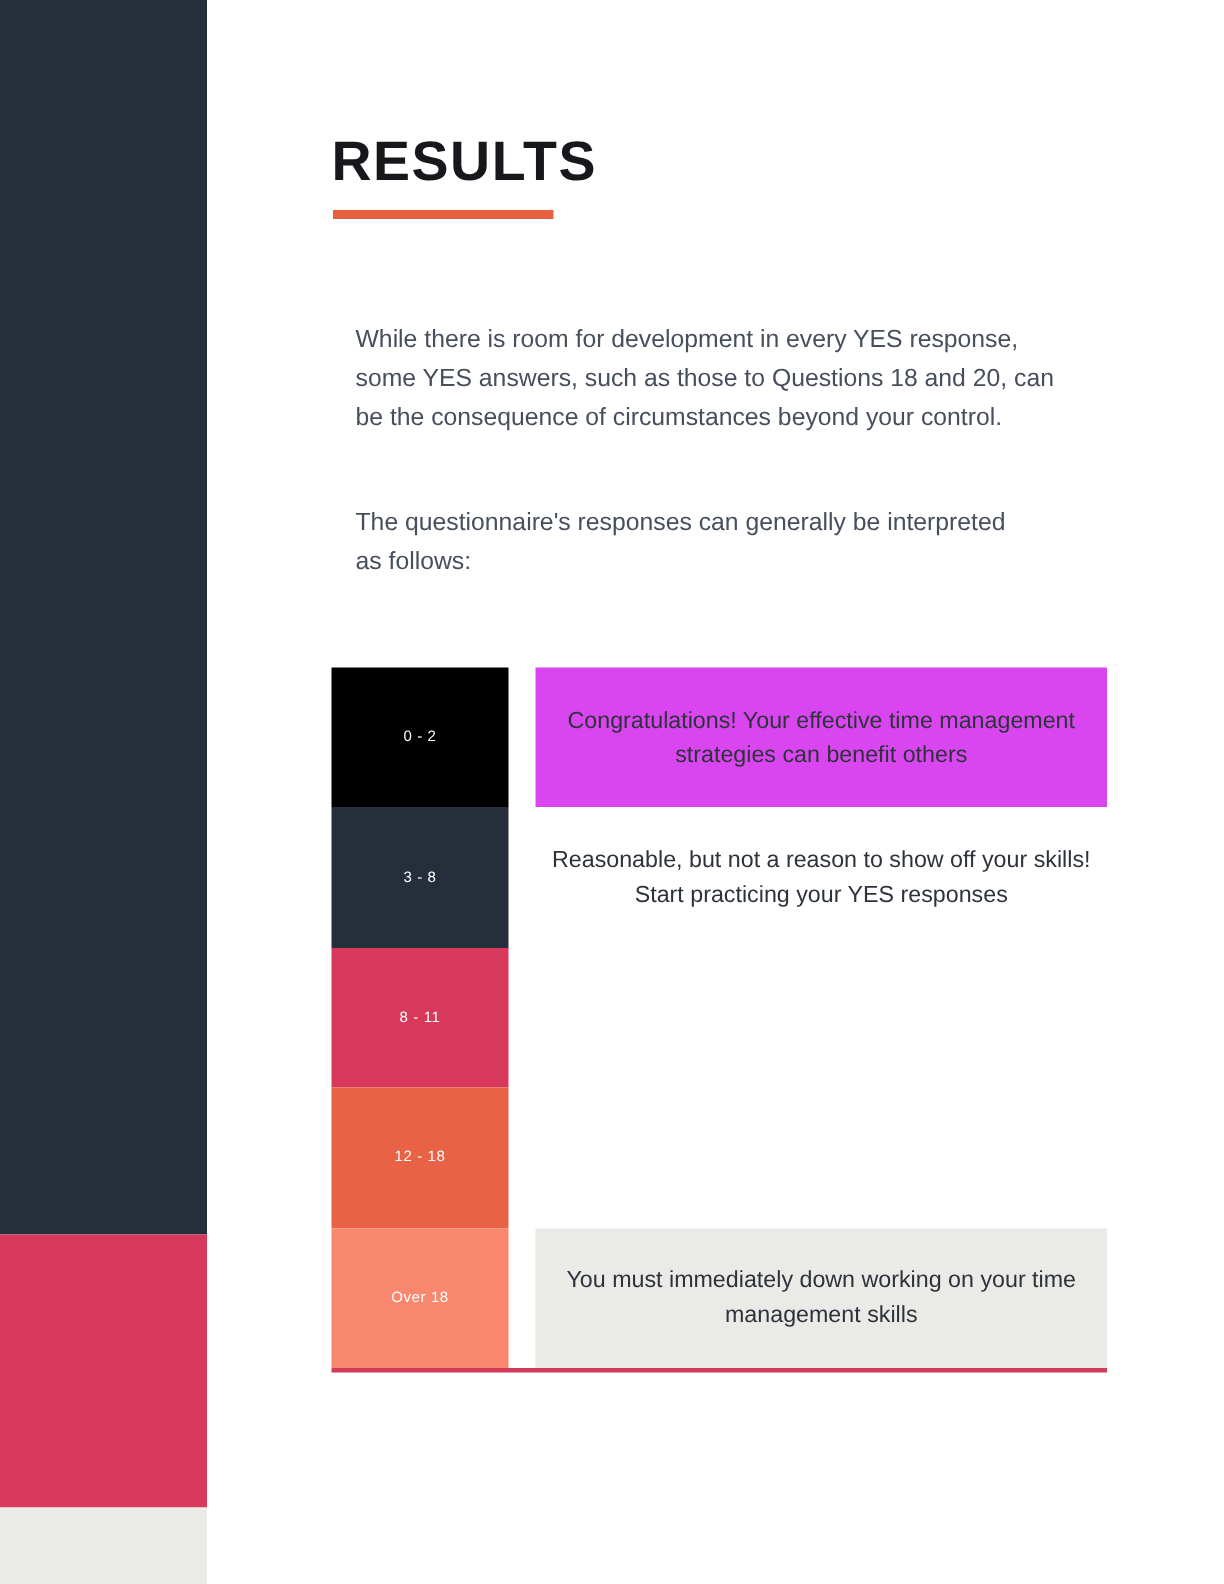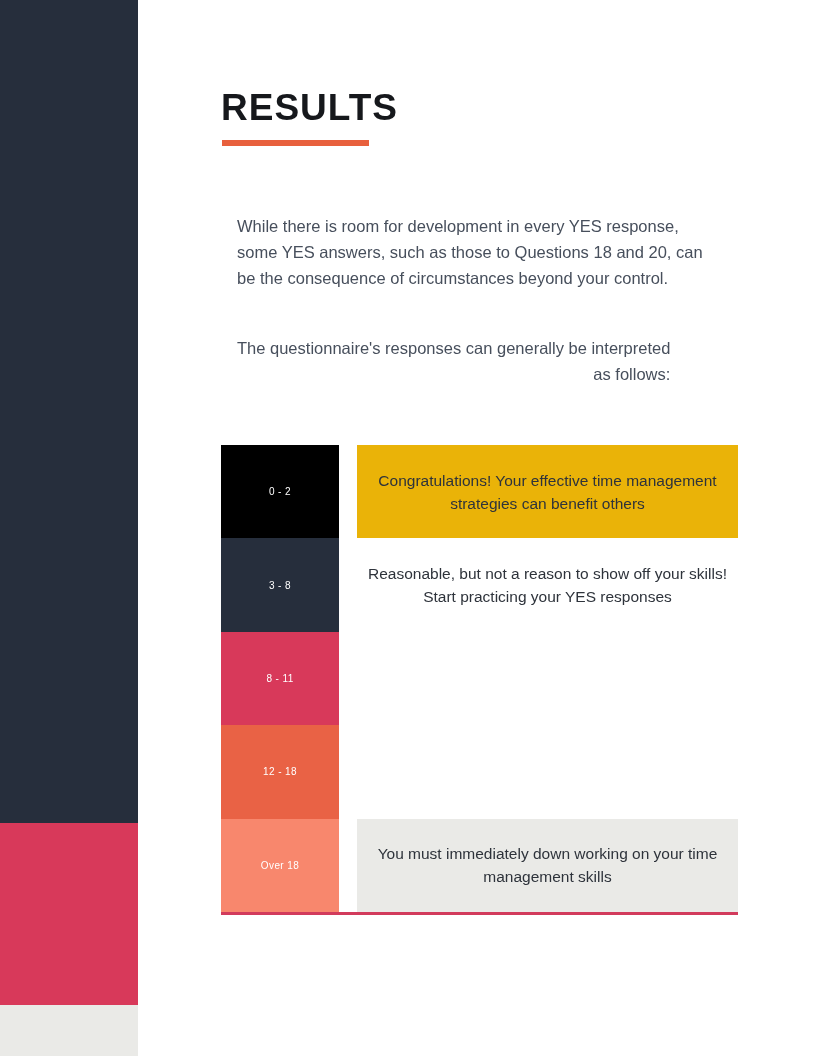--- a/index.html
+++ b/index.html
@@ -27,21 +27,21 @@
   .title-underline {
     position: absolute; top: 140px; left: 1px;
     width: 147px; height: 6px;
   }
   .para {
     position: absolute; left: 16px; margin: 0;
     font-size: 16.5px; line-height: 25.8px;
     color: #474f5c; white-space: pre-line;
   }
   .para1 { top: 214px; }
-  .para2 { top: 336px; text-align: right; }
+  .para2 { top: 336px; }
 
   .score-table {
     position: absolute; top: 445px; left: 0; width: 517px;
     border-bottom: 3px solid #d23b5c;
   }
   .row { display: flex; height: 93.4px; }
   .score-cell {
     width: 118px; margin-right: 18px; flex: none;
     display: flex; align-items: center; justify-content: center;
     color: #ffffff; font-size: 10px; letter-spacing: 0.4px;
@@ -73,21 +73,21 @@
 some YES answers, such as those to Questions 18 and 20, can
 be the consequence of circumstances beyond your control.</p>
 
     <p class="para para2">The questionnaire's responses can generally be interpreted
 as follows:</p>
 
     <section class="score-table" style="border-bottom-color: rgb(210, 59, 92);">
 
       <div class="row">
         <div class="score-cell" style="background-color: rgb(0, 0, 0);">0 - 2</div>
-        <div class="desc-cell" style="background-color: #eab308;">Congratulations! Your effective time management
+        <div class="desc-cell" style="background-color: #d946ef;">Congratulations! Your effective time management
 strategies can benefit others</div>
       </div>
 
       <div class="row">
         <div class="score-cell" style="background-color: rgb(38, 46, 60);">3 - 8</div>
         <div class="desc-cell" style="background-color: rgb(255, 255, 255);">Reasonable, but not a reason to show off your skills!
 Start practicing your YES responses</div>
       </div>
 
       <div class="row">

